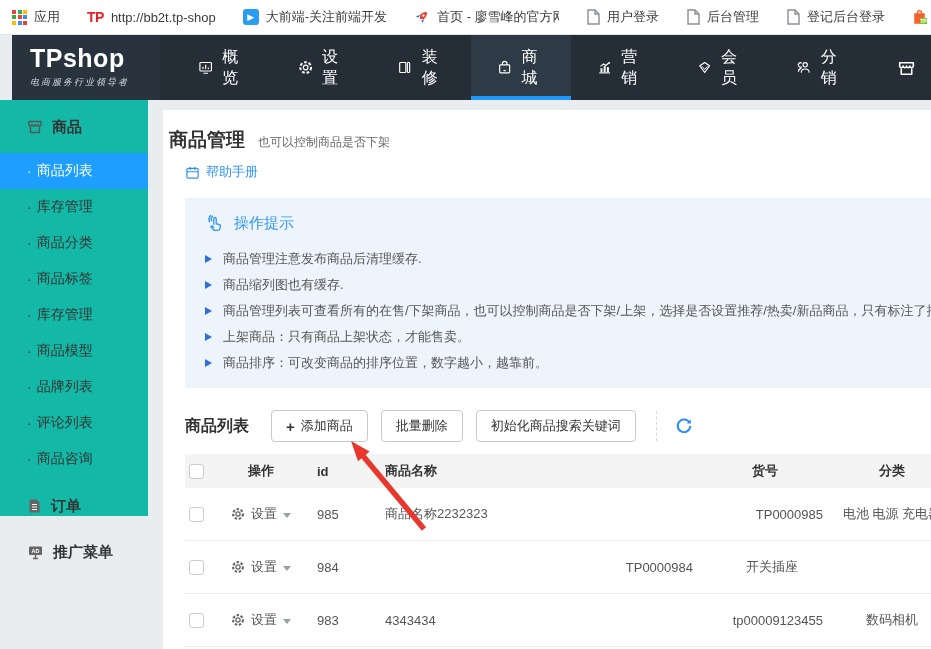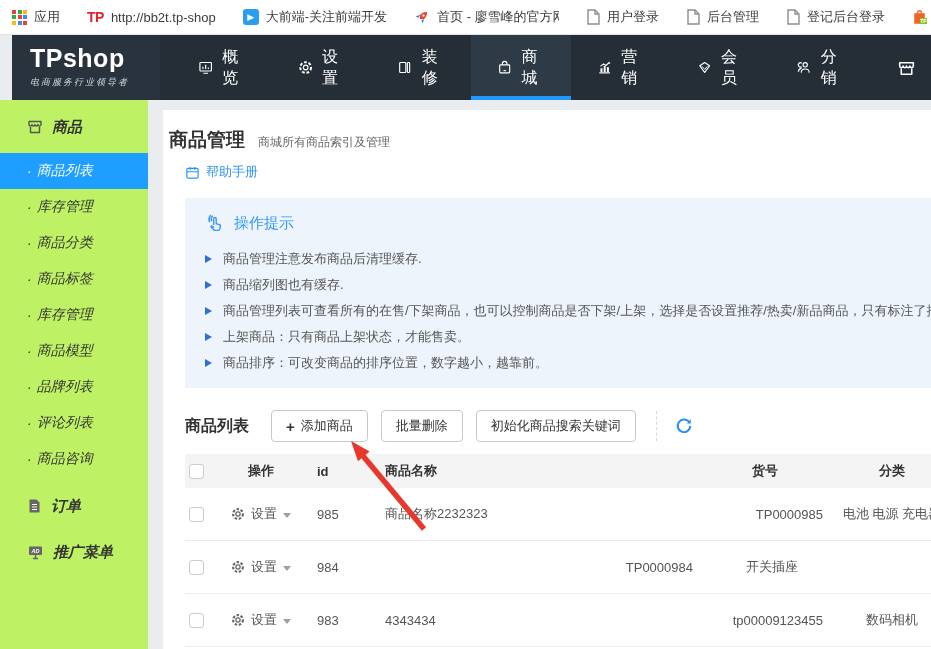--- a/index.html
+++ b/index.html
@@ -25,21 +25,21 @@
     justify-content:center; padding-left:18px; flex:0 0 auto; }
   .logo-text { color:#fff; font-size:25px; font-weight:bold; line-height:1; letter-spacing:.5px; }
   .logo-tag { color:#cfd6dd; font-size:9px; margin-top:5px; letter-spacing:2px; font-style:italic;
     font-family:"DejaVu Serif", serif; }
   .nav { display:flex; margin-left:12px; }
   .nav-item { display:flex; align-items:center; gap:9px; padding:0 26px; color:#fff; font-size:16px;
     cursor:pointer; height:65px; }
   .nav-item.active { background:#2e3a45; box-shadow:inset 0 -4px 0 #1e97ff; }
 
   
-  .sidebar { position:absolute; top:100px; left:0; width:148px; height:549px; background:#bef264;font-style:italic; }
+  .sidebar { position:absolute; top:100px; left:0; width:148px; height:416px; background:#14b8a6; }
   .side-section { display:flex; align-items:center; gap:9px; padding-left:27px; height:34px;
     font-size:15px; font-weight:bold; color:#333; cursor:pointer; }
   .side-section.first { margin-top:10px; }
   .side-section.gap { margin-top:12px;text-align:center; }
   .side-item { display:flex; align-items:center; height:36px; padding-left:27px; font-size:14px;
     color:#333; cursor:pointer; }
   .side-item .dot { margin-right:5px; color:inherit; }
   .side-item.active { background:#1e9fff; color:#fff; }
   .side-items { margin-top:9px; }
 
@@ -284,21 +284,21 @@
         <text x="8.5" y="8.7" font-size="5.5" fill="#fff" text-anchor="middle" font-weight="bold">AD</text>
       </svg>
     <span>推广菜单</span>
   </div>
 </div>
 
 <div class="card">
 
   <div class="page-title-row">
     <span class="page-title">商品管理</span>
-    <span class="page-subtitle">商城所有商品索引及管理</span>
+    <span class="page-subtitle">也可以控制商品是否下架</span>
   </div>
 
   <div class="help-link">
     <svg width="15" height="15" viewBox="0 0 20 20" fill="none" stroke="#2f95f5" stroke-width="1.6">
         <rect x="2.5" y="4.5" width="15" height="13" rx="1.5"></rect>
         <path d="M2.5 9h15M7 2.5v4M13 2.5v4"></path>
       </svg>
     <span>帮助手册</span>
   </div>
 

